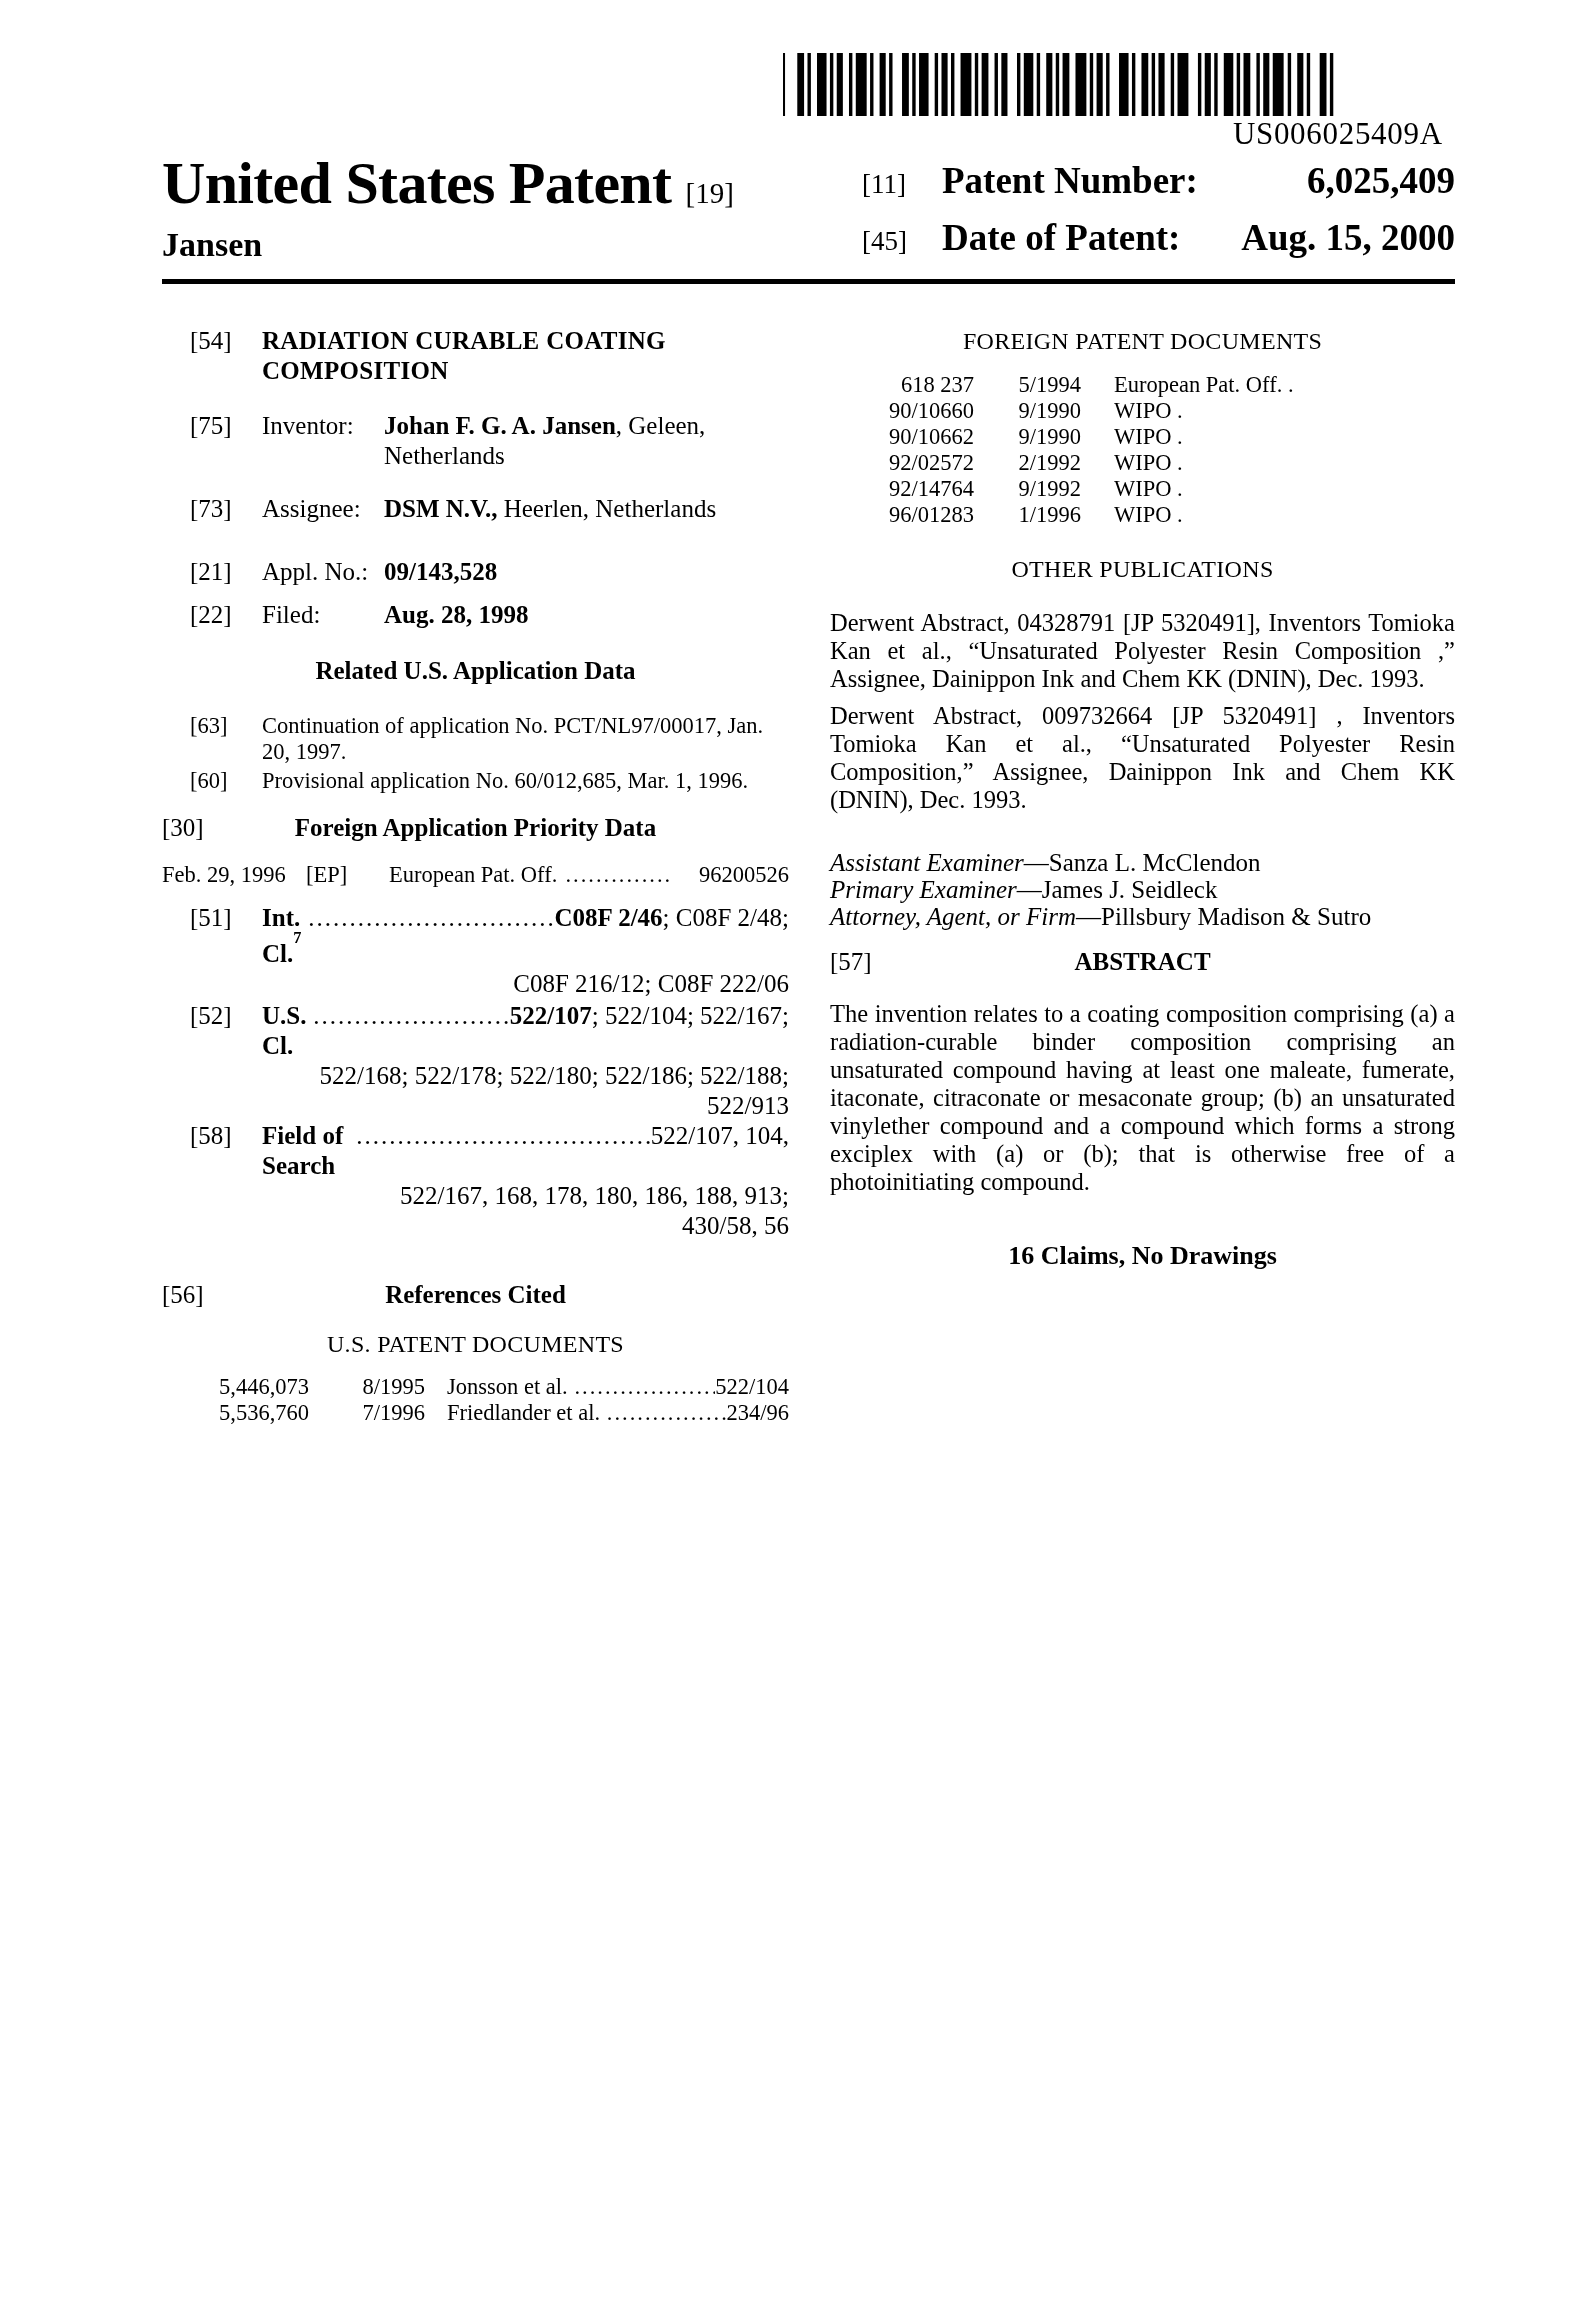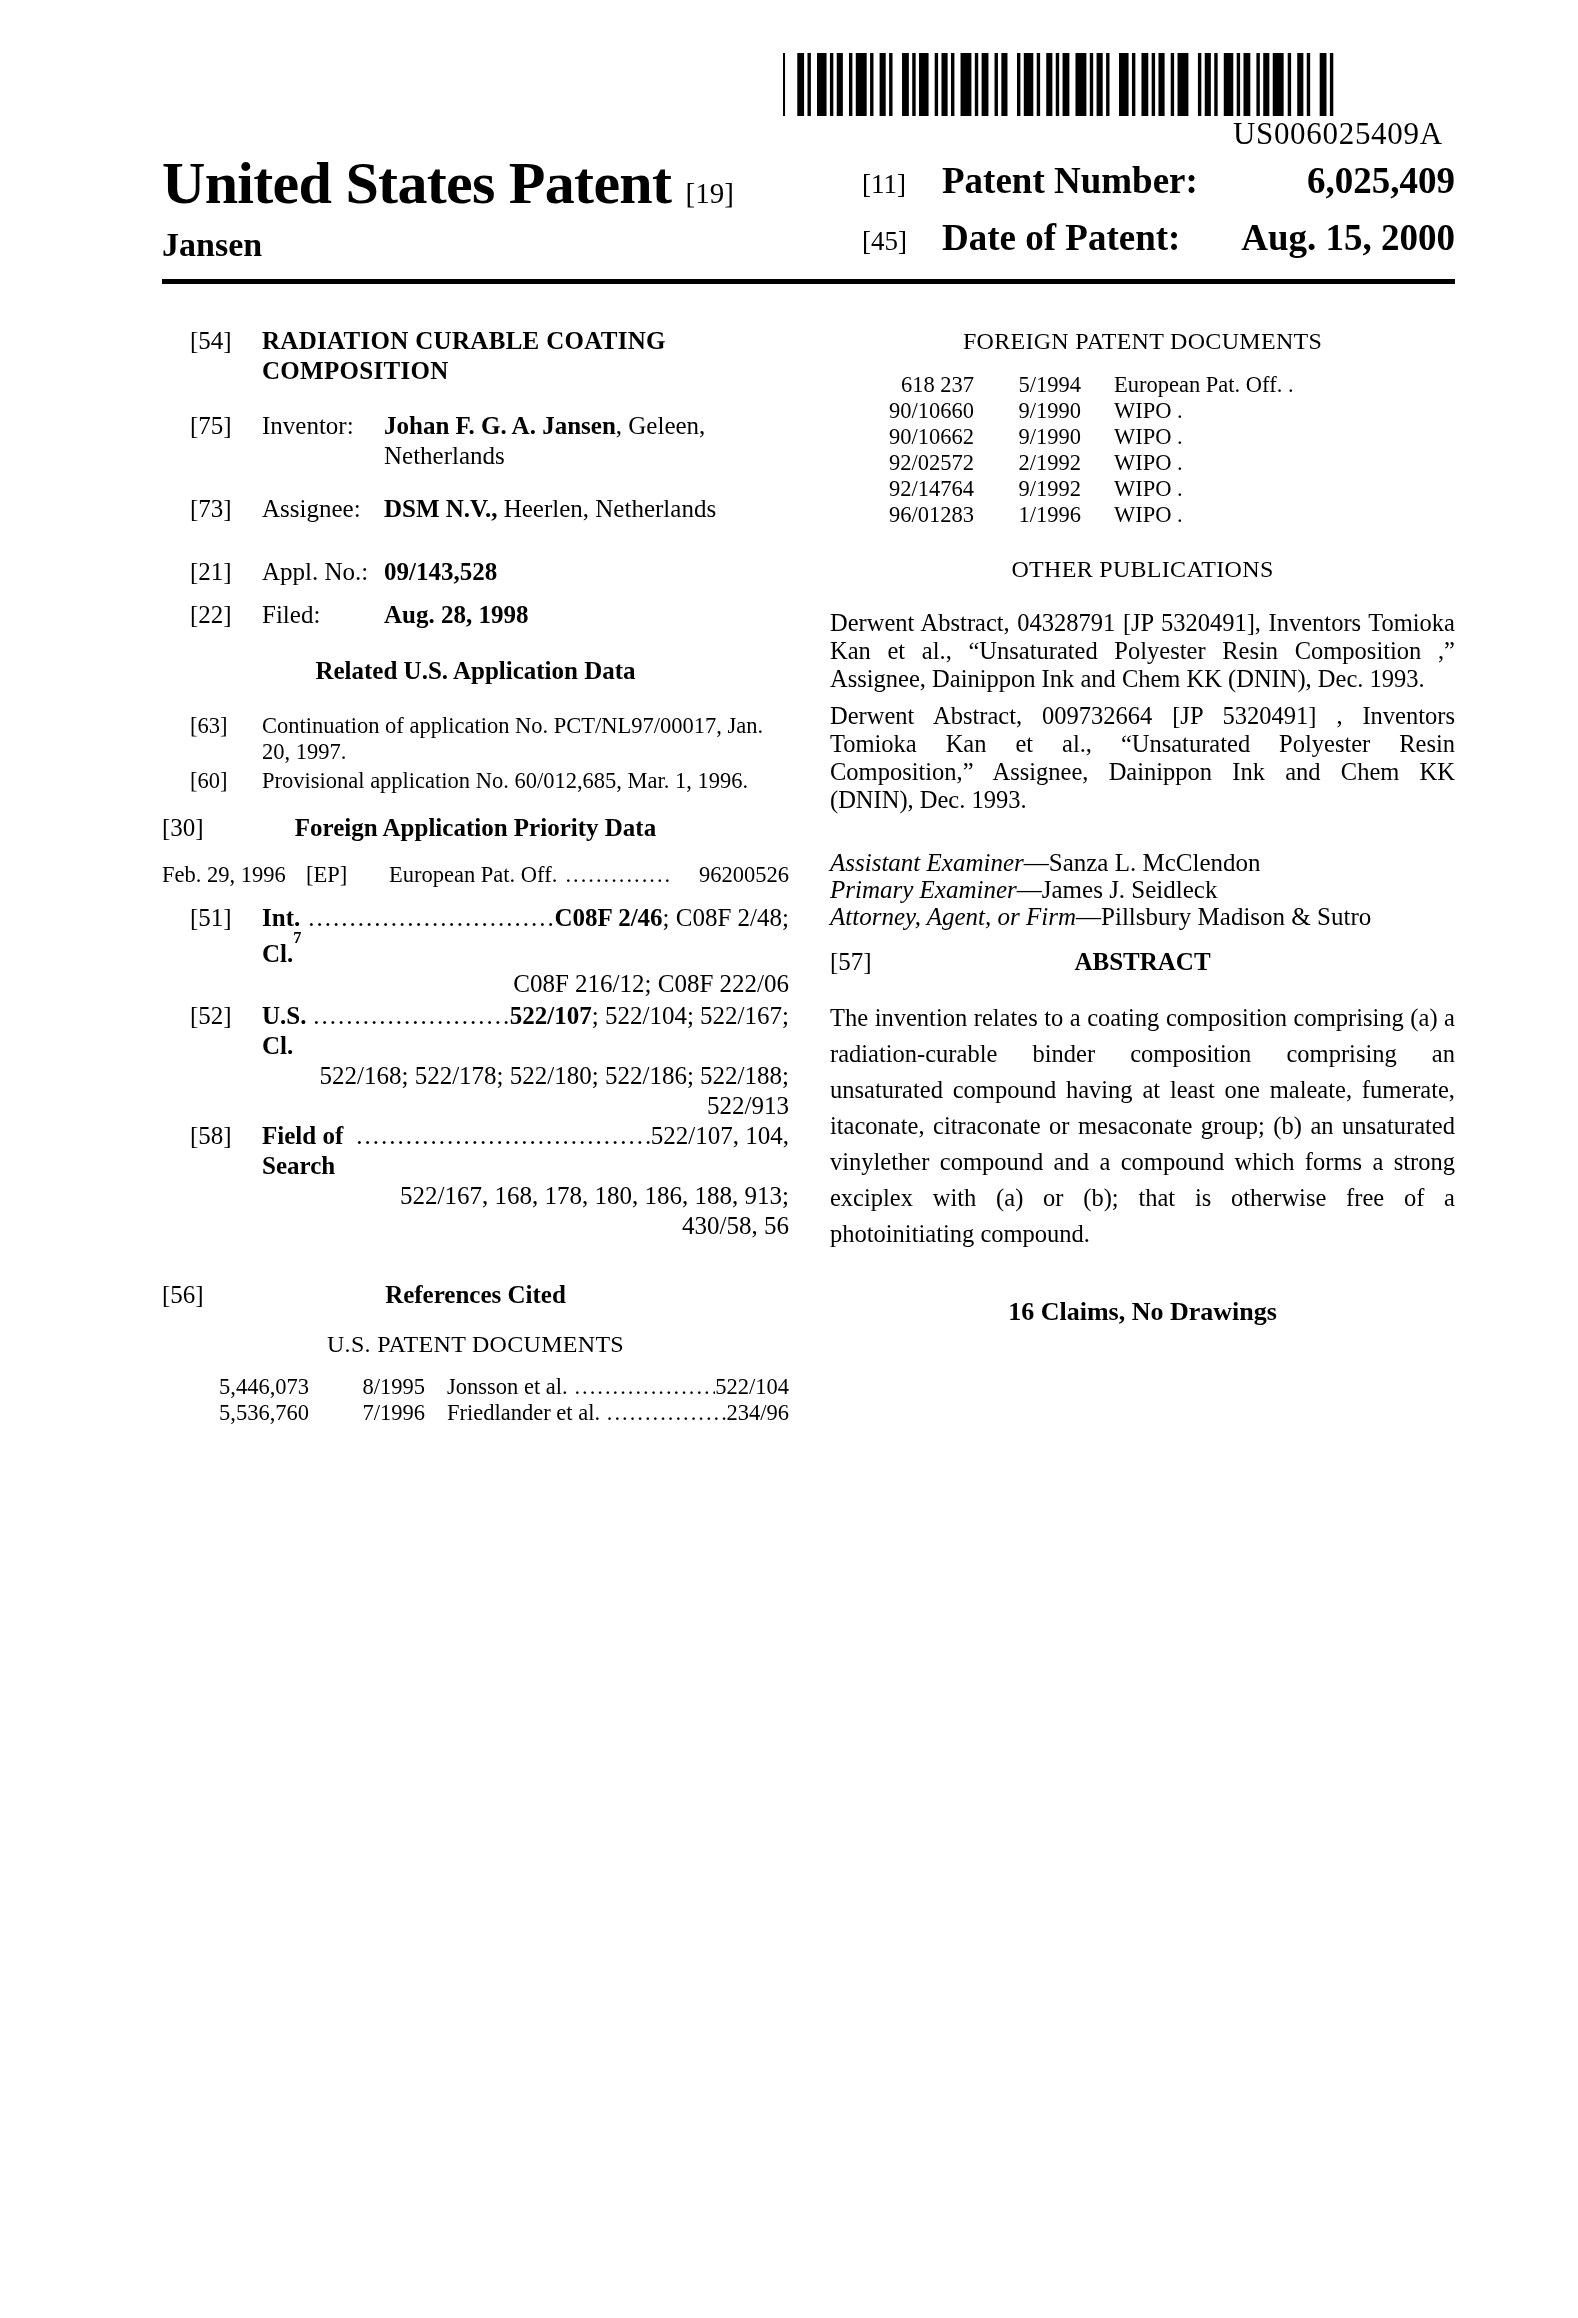--- a/index.html
+++ b/index.html
@@ -62,21 +62,21 @@
   .uspat-num { flex:none; width:147px; text-align:right; }
   .uspat-date { flex:none; width:116px; text-align:right; }
   .uspat-name { flex:none; padding-left:22px; }
   .uspat-cls { flex:none; }
 
   .fpat-row { display:flex; align-items:baseline; }
   .fpat-num { flex:none; width:144px; text-align:right; }
   .fpat-date { flex:none; width:107px; text-align:right; }
   .fpat-country { padding-left:33px; }
 
-  .just { text-align:justify; font-size:24.5px; line-height:36px; }
+  .just { text-align:justify; font-size:24.5px; line-height:28px; }
   .pubs { font-size:24.5px; line-height:28px; }
   .exam-line { font-size:25px; line-height:27px; }
   .exam-line .elbl { font-style:italic; }
   .abstract-text { margin-top:23px; }
   .claims { text-align:center; font-weight:bold; font-size:26px; margin-top:45px; }
 
   
   #i54 { margin-top:15px; }
   #i75 { margin-top:24.5px; }
   #i73 { margin-top:23px; }

